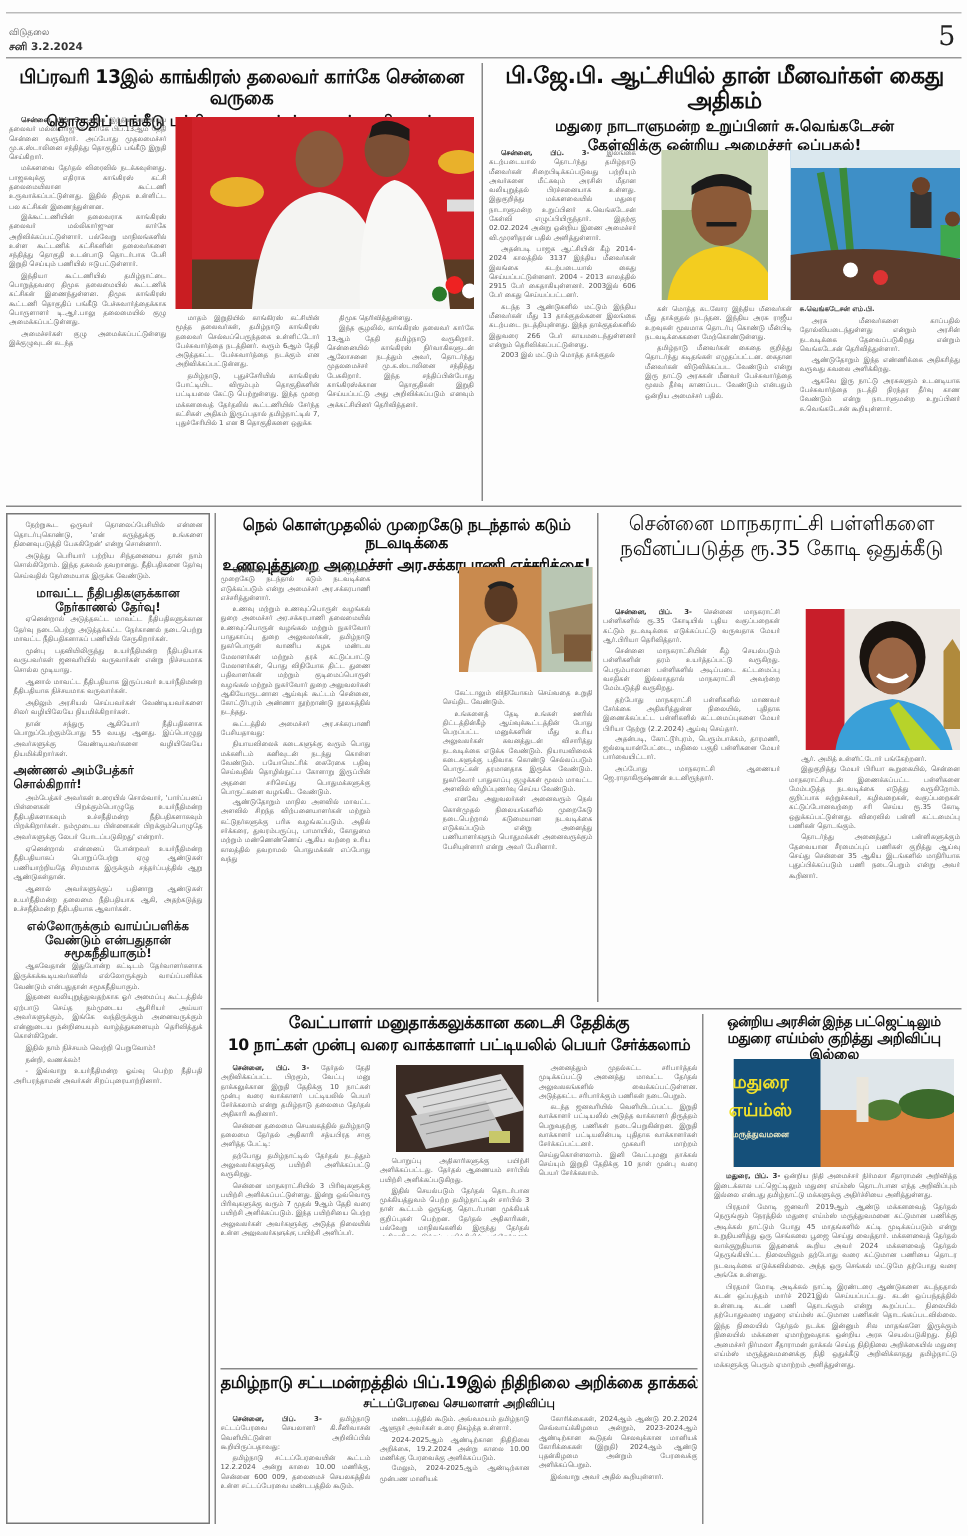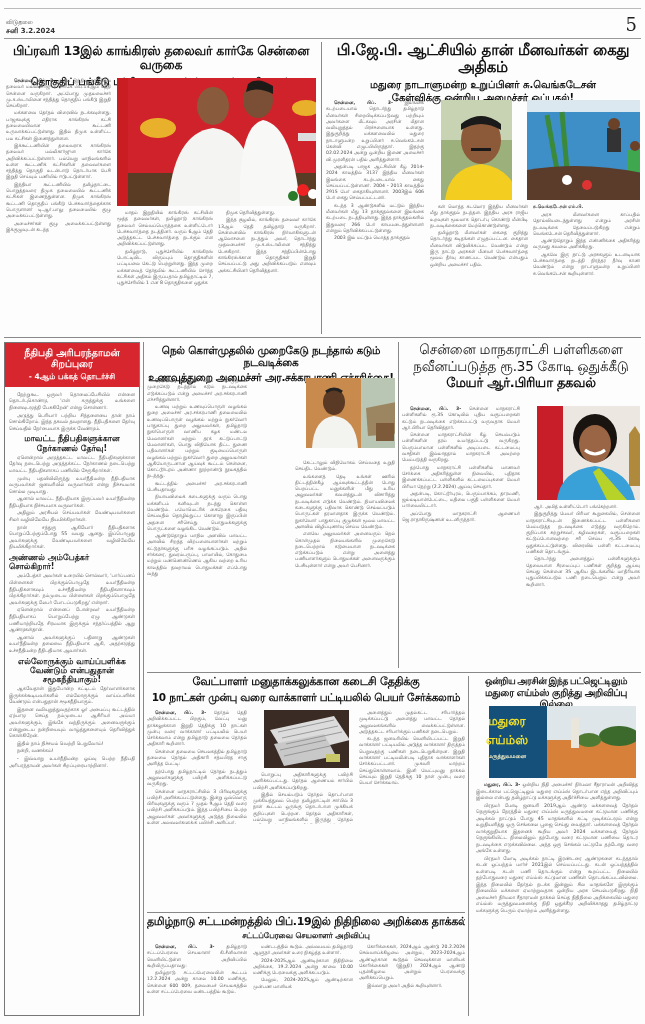--- a/index.html
+++ b/index.html
@@ -129,24 +129,20 @@
         <p>அரசு மீனவர்களை காப்பதில் தோல்வியடைந்துள்ளது என்றும் அரசின் நடவடிக்கை தேவைப்படுகிறது என்றும் வெங்கடேசன் தெரிவித்துள்ளார்.</p>
         <p>ஆண்டுதோறும் இந்த எண்ணிக்கை அதிகரித்து வருவது கவலை அளிக்கிறது.</p>
         <p>ஆகவே இரு நாட்டு அரசுகளும் உடனடியாக பேச்சுவார்த்தை நடத்தி நிரந்தர தீர்வு காண வேண்டும் என்று நாடாளுமன்ற உறுப்பினர் சு.வெங்கடேசன் கூறியுள்ளார்.</p>
       </div>
     </div>
   </div>
 
   <div class="hrule" style="left:4px; right:4px; top:337px;"></div>
 
   <div class="story" style="left:4px; top:342px; width:136px; height:674px; border:1px solid #777;">
-    <div style="background:#d7262e; color:#fff; text-align:center; padding:4px 2px 5px;">
-      <div style="font-size:9.5px; font-weight:bold; line-height:1.2;">நீதிபதி அரிபரந்தாமன் சிறப்புரை</div>
-      <div style="font-size:7.5px; font-weight:bold; margin-top:2px;">- 4ஆம் பக்கத் தொடர்ச்சி</div>
-    </div>
     <div class="body-text" style="padding:5px 4px; font-size:4.7px; line-height:6.6px;">
       <p>நேற்றுகூட ஒருவர் தொலைப்பேசியில் என்னை தொடர்புகொண்டு, 'என் கருத்துக்கு உங்களை நினைவுபடுத்தி பேசுகிறேன்' என்று சொன்னார்.</p>
       <p>அடுத்து பெரியார் பற்றிய சிந்தனையை தான் நாம் சொல்கிறோம். இந்த தகவல் தவறானது. நீதிபதிகளை தேர்வு செய்வதில் நேர்மையாக இருக்க வேண்டும்.</p>
       <div class="inline-sub">மாவட்ட நீதிபதிகளுக்கான நேர்காணல் தேர்வு!</div>
       <p>ஏனென்றால் அடுத்தகட்ட மாவட்ட நீதிபதிகளுக்கான தேர்வு நடைபெற்று அடுத்தக்கட்ட நேர்காணல் நடைபெற்று மாவட்ட நீதிபதிகளாகப் பணியில் சேருகிறார்கள்.</p>
       <p>முன்பு பதவியிலிருந்து உயர்நீதிமன்ற நீதிபதியாக வருபவர்கள் ஜனவரியில் வருவார்கள் என்று நிச்சயமாக சொல்ல முடியாது.</p>
       <p>ஆனால் மாவட்ட நீதிபதியாக இருப்பவர் உயர்நீதிமன்ற நீதிபதியாக நிச்சயமாக வருவார்கள்.</p>
       <p>அதிலும் அரசியல் செய்பவர்கள் வேண்டியவர்களை சிலர் வழியிலேயே நியமிக்கிறார்கள்.</p>
       <p>நான் சந்துரு ஆகியோர் நீதிபதிகளாக பொறுப்பேற்கும்போது 55 வயது ஆனது. இப்பொழுது அவர்களுக்கு வேண்டியவர்களை வழியிலேயே நியமிக்கிறார்கள்.</p>
       <div class="inline-sub" style="text-align:left;">அண்ணல் அம்பேத்கர் சொல்கிறார்!</div>
@@ -193,21 +189,20 @@
       <p>உங்களைத் தேடி உங்கள் ஊரில் திட்டத்தின்கீழ் ஆய்வுக்கூட்டத்தின் போது பெறப்பட்ட மனுக்களின் மீது உரிய அலுவலர்கள் கவனத்துடன் விசாரித்து நடவடிக்கை எடுக்க வேண்டும். நியாயவிலைக் கடைகளுக்கு பதிவாக கொண்டு செல்லப்படும் பொருட்கள் தரமானதாக இருக்க வேண்டும். நுகர்வோர் பாதுகாப்பு குழுக்கள் மூலம் மாவட்ட அளவில் விழிப்புணர்வு செய்ய வேண்டும்.</p>
       <p>எனவே அலுவலர்கள் அனைவரும் நெல் கொள்முதல் நிலையங்களில் முறைகேடு நடைபெற்றால் கடுமையான நடவடிக்கை எடுக்கப்படும் என்று அனைத்து பணியாளர்களும் பொதுமக்கள் அனைவருக்கும் பேசியுள்ளார் என்று அவர் பேசினார்.</p>
     </div>
   </div>
 
   <div class="vrule" style="left:398px; top:342px; height:326px;"></div>
 
   <div class="story" style="left:402px; top:342px; width:238px; height:326px;">
     <div class="headline" style="font-size:13.5px; font-weight:normal; letter-spacing:-0.2px;">சென்னை மாநகராட்சி பள்ளிகளை</div>
     <div class="headline" style="font-size:13.5px; font-weight:normal; letter-spacing:-0.2px; margin-top:1px;">நவீனப்படுத்த ரூ.35 கோடி ஒதுக்கீடு</div>
-    <div class="headline" style="font-size:13px; margin-top:2px;">மேயர் ஆர்.பிரியா தகவல்</div>
 
     <div class="body-text" style="position:absolute; left:0; top:64px; width:118px; height:262px; overflow:hidden;">
       <p><span class="dateline">சென்னை, பிப். 3-</span> <span>சென்னை மாநகராட்சி பள்ளிகளில் ரூ.35 கோடியில் புதிய வகுப்பறைகள் கட்டும் நடவடிக்கை எடுக்கப்பட்டு வருவதாக மேயர் ஆர்.பிரியா தெரிவித்தார்.</span></p>
       <p>சென்னை மாநகராட்சியின் கீழ் செயல்படும் பள்ளிகளின் தரம் உயர்த்தப்பட்டு வருகிறது. பெரும்பாலான பள்ளிகளில் அடிப்படை கட்டமைப்பு வசதிகள் இல்லாததால் மாநகராட்சி அவற்றை மேம்படுத்தி வருகிறது.</p>
       <p>தற்போது மாநகராட்சி பள்ளிகளில் மாணவர் சேர்க்கை அதிகரித்துள்ள நிலையில், புதிதாக இணைக்கப்பட்ட பள்ளிகளில் கட்டமைப்புகளை மேயர் பிரியா நேற்று (2.2.2024) ஆய்வு செய்தார்.</p>
       <p>அதன்படி, கோட்டூர்புரம், பெரும்பாக்கம், தாரமணி, ஜல்லடியான்பேட்டை, மதிலை பகுதி பள்ளிகளை மேயர் பார்வையிட்டார்.</p>
       <p>அப்போது மாநகராட்சி ஆணையர் ஜெ.ராதாகிருஷ்ணன் உடனிருந்தார்.</p>
     </div>
 
     <div class="photo" style="left:124px; top:64px; width:114px; height:94px;">

